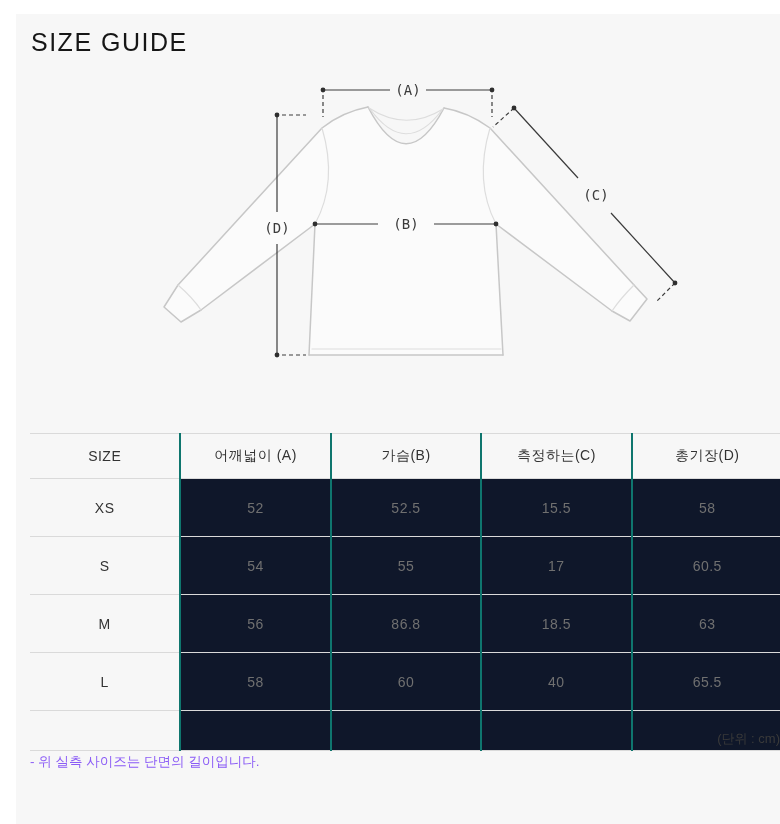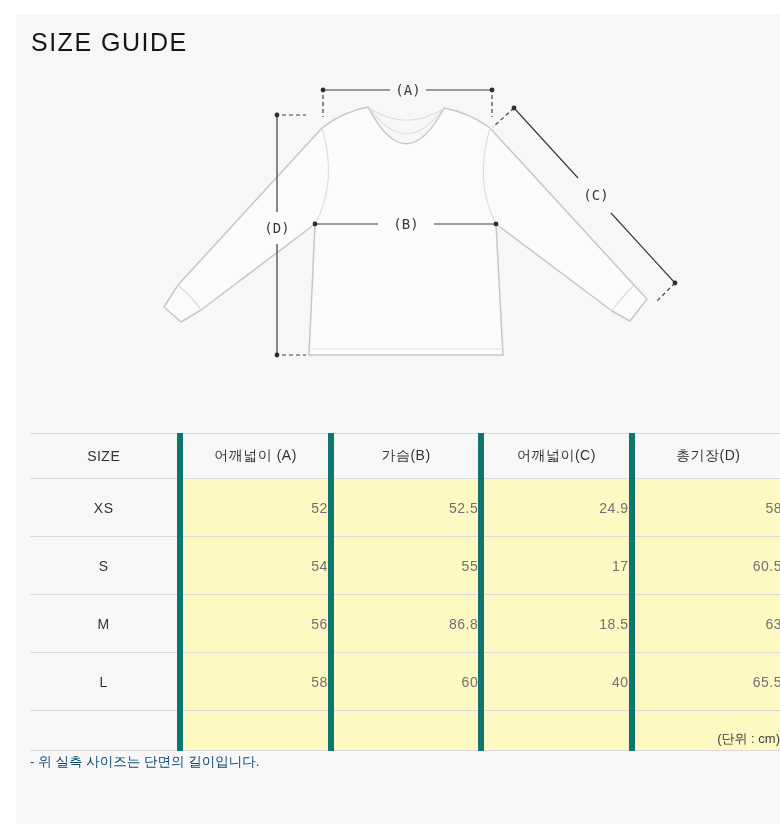--- a/index.html
+++ b/index.html
@@ -16,29 +16,29 @@
   .g2 { stroke:#dddddd; stroke-width:1.2; fill:none; stroke-linecap:round; }
   .sil { fill:#fbfbfb; stroke:none; }
   .m  { stroke:#3c3c3c; stroke-width:1.2; fill:none; }
   .md { stroke:#3c3c3c; stroke-width:1.2; fill:none; stroke-dasharray:4 3; }
   .dot { fill:#2f2f2f; }
   .lbl { font-family:"DejaVu Sans Mono",monospace; font-size:14px; fill:#3a3a3a; text-anchor:middle; }
 
   table.size-table { position:absolute; top:419px; left:14px; width:752px;
                      border-collapse:collapse; table-layout:fixed; }
   .size-table th, .size-table td { border-top:1px solid #dadada; text-align:center; }
-  .size-table th + th, .size-table td + td { border-left:6px solid #0f766e; }
+  .size-table th + th, .size-table td + td { border-left:2px solid #0f766e; }
   .size-table thead th { height:45px; font-size:14px; font-weight:500; color:#333333; letter-spacing:0.5px; }
   .size-table tbody td { height:58px; font-size:14px; color:#707070; letter-spacing:0.5px; }
   .size-table tbody td:first-child { color:#333333; background:transparent; }
-  .size-table tbody td:not(:first-child) { background:#fef9c3;text-align:right; }
+  .size-table tbody td:not(:first-child) { background:#0f172a; }
   .size-table tr.empty td { height:40px; border-bottom:1px solid #dadada; }
 
   .unit-note { position:absolute; top:716px; right:16px; font-size:13px; color:#3a3a3a; }
-  .note { position:absolute; left:14px; font-size:13.5px; color:#0c4a6e; }
+  .note { position:absolute; left:14px; font-size:13.5px; color:#8b5cf6; }
   .note-1 { top:739px; }
   .note-2 { top:767px; }
 </style>
 </head>
 <body>
 
 <div class="page">
   <div class="content">
 
     <h1 class="title">SIZE GUIDE</h1>
@@ -99,30 +99,30 @@
         <text class="lbl" x="261" y="167">(D)</text>
       </g>
     </svg>
 
     <table class="size-table">
       <thead>
         <tr>
           <th>SIZE</th>
           <th>어깨넓이 (A)</th>
           <th>가슴(B)</th>
-          <th>어깨넓이(C)</th>
+          <th>측정하는(C)</th>
           <th>총기장(D)</th>
         </tr>
       </thead>
       <tbody>
         <tr>
           <td>XS</td>
           <td>52</td>
           <td>52.5</td>
-          <td>24.9</td>
+          <td>15.5</td>
           <td>58</td>
         </tr>
         <tr>
           <td>S</td>
           <td>54</td>
           <td>55</td>
           <td>17</td>
           <td>60.5</td>
         </tr>
         <tr>

